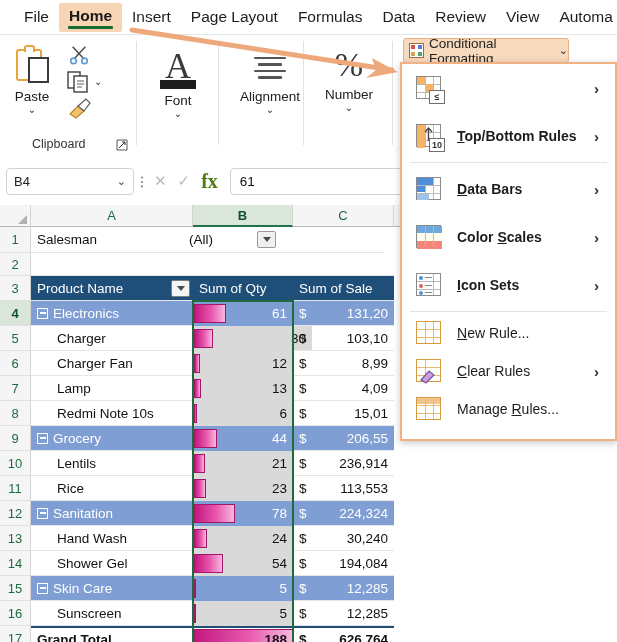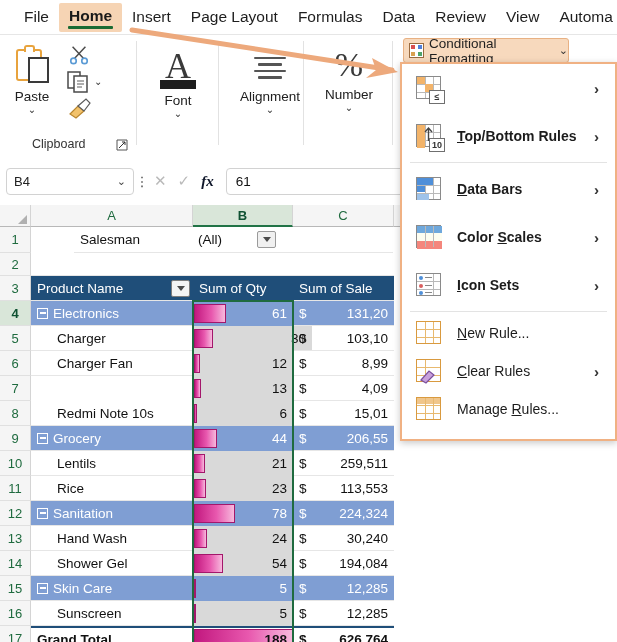--- a/index.html
+++ b/index.html
@@ -103,21 +103,21 @@
     width: 128px; height: 27px; border: 1px solid #d2d2d2; border-radius: 4px;
     display: flex; align-items: center; justify-content: space-between;
     padding: 0 7px; font-size: 13px; color: #222; background: #fff;
   }
   .kebab { width: 16px; text-align: center; color: #444; font-size: 13px; letter-spacing: 0; }
   .fxwrap {
     flex: 1; height: 27px; display: flex; align-items: center; gap: 10px;
     padding-left: 4px;
   }
   .fxicons { display: flex; align-items: center; gap: 11px; font-size: 15px; color: #b9b9b9; }
-  .fxicons .fx { color: #0f172a; font-style: italic; font-family: "Liberation Serif", serif; font-weight: 700; font-size: 15px; }
+  .fxicons .fx { color: #4d7c0f; font-family: "Liberation Serif", serif; font-weight: 700; font-size: 20px; }
   .fxinput {
     flex: 1; height: 27px; border: 1px solid #d2d2d2; border-radius: 4px;
     display: flex; align-items: center; padding-left: 9px; font-size: 13.5px; color: #111;
     background: #fff; margin-left: 2px;
   }
 
   
   .sheet { position: absolute; left: 0; top: 205px; width: 617px; height: 437px; background: #fff; }
   .chcell {
     position: absolute; top: 0; height: 22px; border-right: 1px solid #d4d4d4;
@@ -417,24 +417,24 @@
     <div class="rowhdr" style="top:371px; height:25px;">
         <span>15</span>
       </div>
     <div class="rowhdr" style="top:396px; height:25px;">
         <span>16</span>
       </div>
     <div class="rowhdr" style="top:421px; height:25px;">
         <span>17</span>
       </div>
 
-    <div class="cell pad" style="left:31px; top:22px; width:162px; height:26px;margin-left:43px;">
+    <div class="cell pad" style="left:31px; top:22px; width:162px; height:26px;">
       <span>Salesman</span>
     </div>
-    <div class="cell pad" style="left:192px; top:22px; width:201px; height:26px;">
+    <div class="cell pad" style="left:183px; top:22px; width:201px; height:26px;">
       <span>(All)</span>
     </div>
     <div class="pfbtn" style="left:257px; top:26px;"></div>
 
     <div class="cell" style="left:31px; top:48px; width:363px; height:23px;"></div>
 
     <div class="cell pad hdrrow" style="left:31px; top:71px; width:162px; height:25px;">
       <span>Product Name</span>
     </div>
     <div class="pfbtn onhdr" style="left:171px; top:75px;"></div>
@@ -475,20 +475,23 @@
     </div>
     <div class="bcell" style="left:193px; top:146px; width:100px; height:25px;">
       <div class="dbar" style="width:6%;"></div>
       <div class="bnum">12</div>
     </div>
     <div class="cell" style="left:293px; top:146px; width:101px; height:25px; padding:0 6px; justify-content:space-between;">
       <span>$</span>
         <span>8,99</span>
     </div>
 
+    <div class="cell pad" style="left:31px; top:171px; width:162px; height:25px; padding-left:26px;">
+      <span>Lamp</span>
+    </div>
     <div class="bcell" style="left:193px; top:171px; width:100px; height:25px;">
       <div class="dbar" style="width:7%;"></div>
       <div class="bnum">13</div>
     </div>
     <div class="cell" style="left:293px; top:171px; width:101px; height:25px; padding:0 6px; justify-content:space-between;">
       <span>$</span>
         <span>4,09</span>
     </div>
 
     <div class="cell pad" style="left:31px; top:196px; width:162px; height:25px; padding-left:26px;">
@@ -518,21 +521,21 @@
 
     <div class="cell pad" style="left:31px; top:246px; width:162px; height:25px; padding-left:26px;align-items:center;">
       <span>Lentils</span>
     </div>
     <div class="bcell" style="left:193px; top:246px; width:100px; height:25px;">
       <div class="dbar" style="width:11%;"></div>
       <div class="bnum">21</div>
     </div>
     <div class="cell" style="left:293px; top:246px; width:101px; height:25px; padding:0 6px; justify-content:space-between;">
       <span>$</span>
-        <span>259,511</span>
+        <span>236,914</span>
     </div>
 
     <div class="cell pad" style="left:31px; top:271px; width:162px; height:25px; padding-left:26px;">
       <span>Rice</span>
     </div>
     <div class="bcell" style="left:193px; top:271px; width:100px; height:25px;">
       <div class="dbar" style="width:12%;"></div>
       <div class="bnum">23</div>
     </div>
     <div class="cell" style="left:293px; top:271px; width:101px; height:25px; padding:0 6px; justify-content:space-between;">

